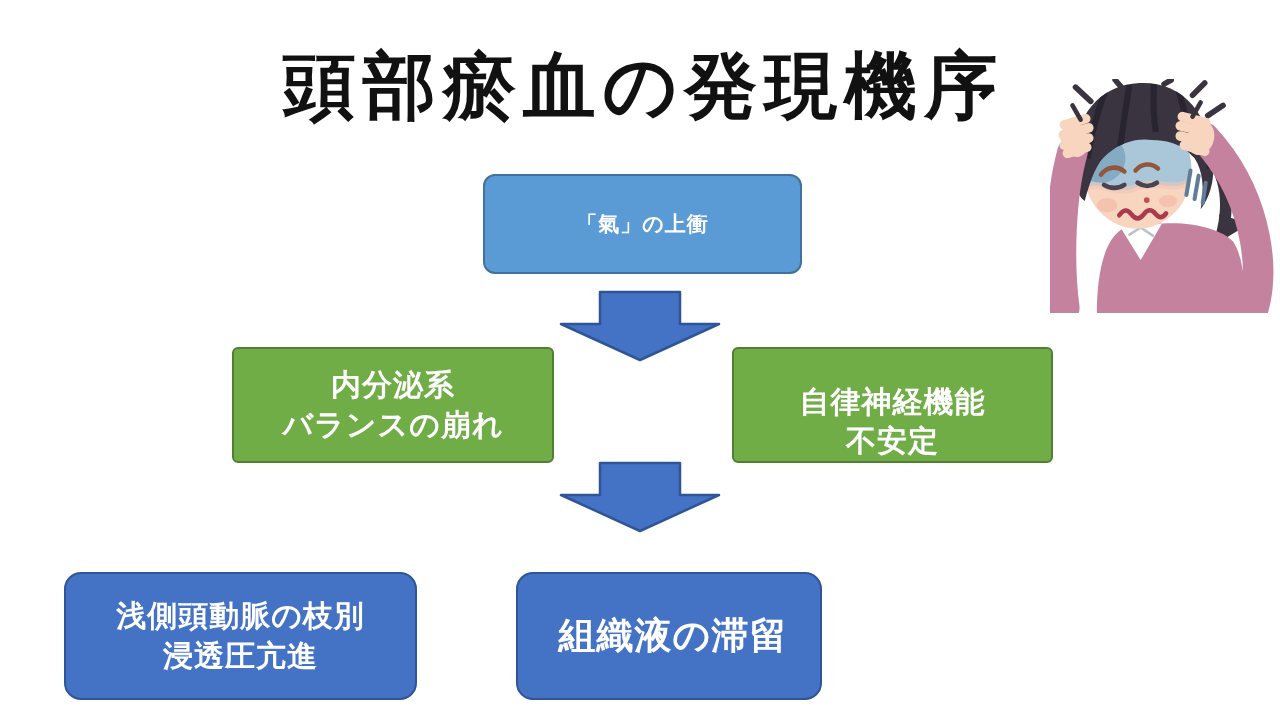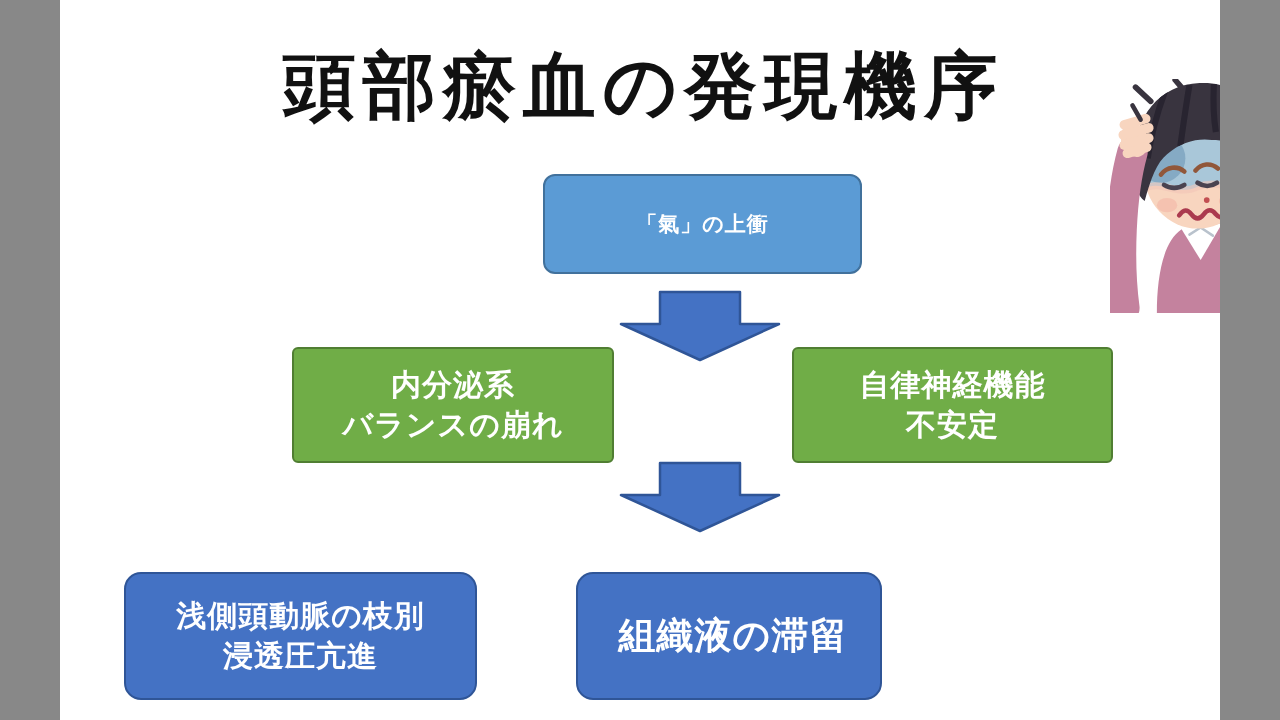--- a/index.html
+++ b/index.html
@@ -1,18 +1,18 @@
 <!DOCTYPE html>
 <html lang="ja" style="--background: #FFFFFF; --title-text: #111111; --box-text: #FFFFFF; --top-box-fill: #5B9BD5; --top-box-border: #41719C; --green-box-fill: #70AD47; --green-box-border: #507E32; --blue-box-fill: #4472C4; --blue-box-border: #2F5597; --arrow-fill: #4472C4; --arrow-border: #2F5597;"><head>
 <meta charset="utf-8">
 <style>
   html,body{margin:0;padding:0;background:#888;}
   .slide{
     position:relative;
-    width:1160px;height:720px;
+    width:1280px;height:720px;
     background:var(--background,#fff);
     overflow:hidden;
     font-family:"Liberation Sans","DejaVu Sans",sans-serif;
     margin:0 auto;
   }
   .title{
     position:absolute;left:0;right:0;top:46px;
     margin:0;text-align:center;
     font-size:73px;line-height:1.1;font-weight:600;
     letter-spacing:7px;text-indent:7px;
@@ -39,21 +39,21 @@
   }
   .top-box .box-label{font-size:21px;}
   .green-box{
     background:var(--green-box-fill);
     border:2px solid var(--green-box-border);
     border-radius:6px;
     top:347px;height:116px;
   }
   .green-box .box-label{font-size:30px;}
   .green-left{left:232px;width:322px;}
-  .green-right{left:732px;width:321px;}
+  .green-right{left:732px;width:321px;align-items:flex-end;}
   .blue-box{
     background:var(--blue-box-fill);
     border:2px solid var(--blue-box-border);
     border-radius:17px;
     top:572px;height:128px;font-family:Liberation Serif, serif;
   }
   .blue-box .box-label{font-size:30px;}
   .blue-left{left:64px;width:353px;}
   .blue-mid{left:516px;width:306px;padding-left:8px;}
   .blue-mid .box-label{font-size:37px;}

